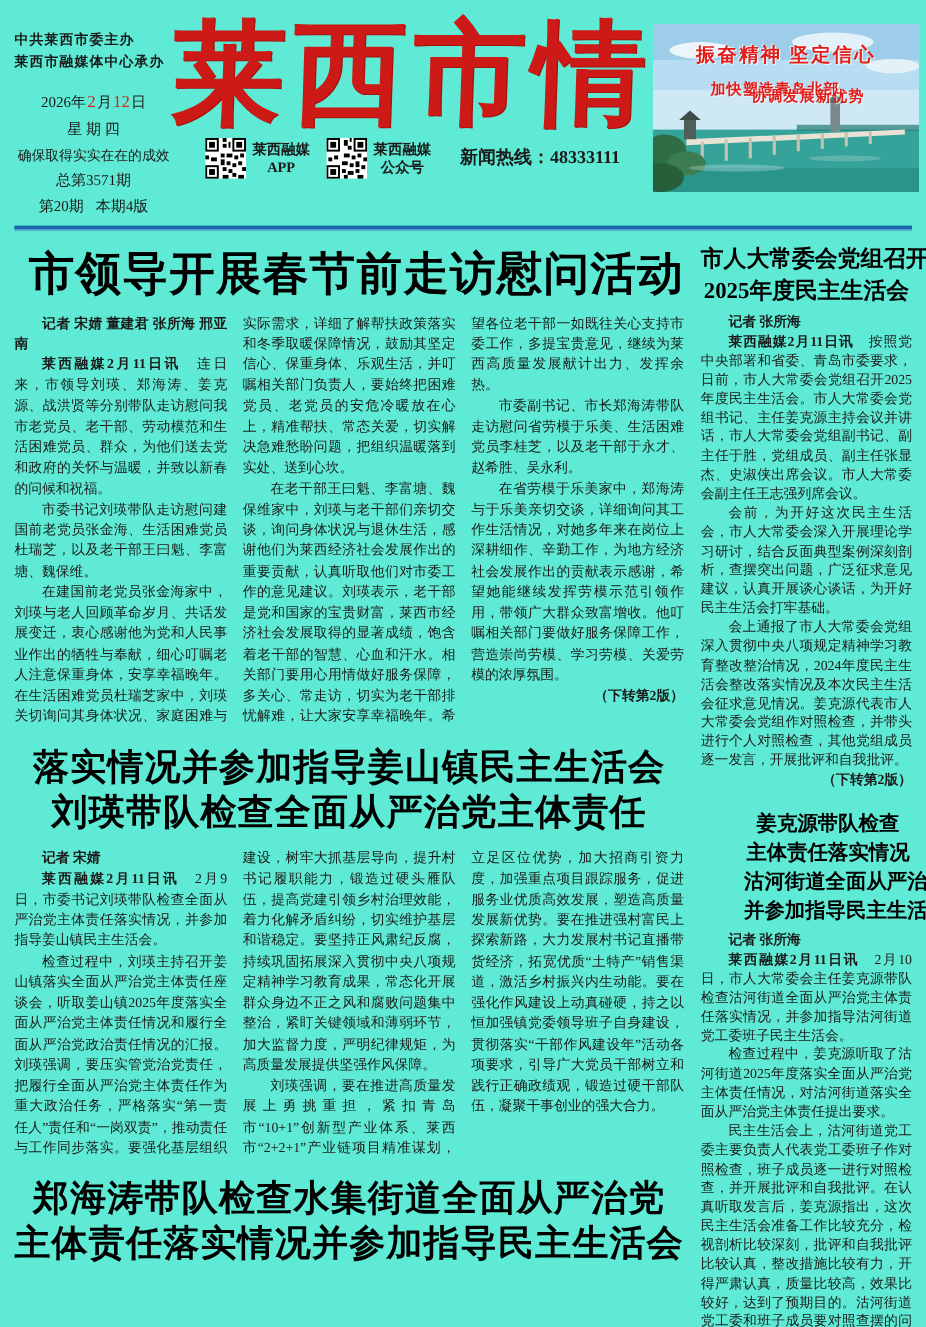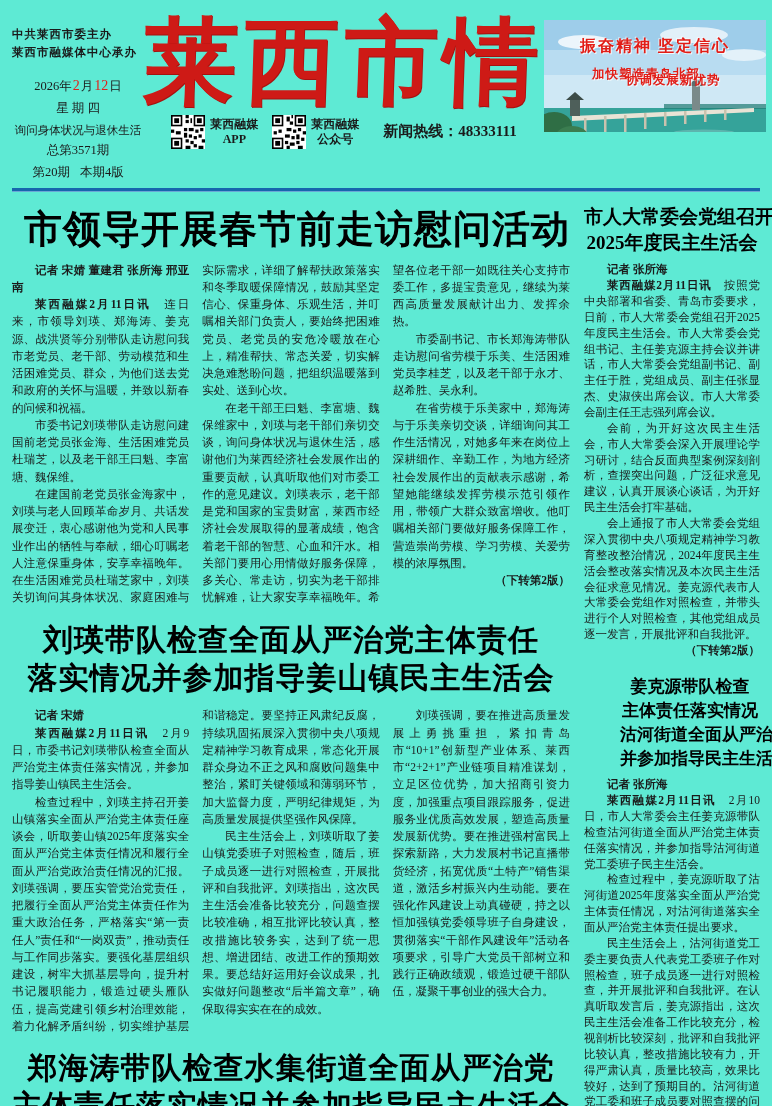--- a/index.html
+++ b/index.html
@@ -24,21 +24,21 @@
     letter-spacing:6px; white-space:nowrap; transform:skewX(-2deg);
     text-shadow:1px 1px 0 #a61210;
     font-family:"DejaVu Serif","Liberation Serif",serif;
   }
   .subrow{display:flex; align-items:center; justify-content:center; gap:14px; margin-top:3px;}
   .qr-group{display:flex; align-items:center; gap:5px;}
   .qr{width:34px; height:34px; display:block;}
   .qr-label{font-size:12px; font-weight:bold; line-height:1.25; text-align:center; white-space:nowrap;}
   .hotline{font-size:15px; font-weight:bold; white-space:nowrap; margin-left:10px;}
   .banner{
-    position:relative; width:222px; height:112px; flex:0 0 222px; overflow:hidden;
+    position:relative; width:222px; height:140px; flex:0 0 222px; overflow:hidden;
     margin-top:8px;
   }
   .banner svg{position:absolute; inset:0;}
   .b-slogan{
     position:absolute; top:16px; left:0; right:0; text-align:center;
     font-size:16px; font-weight:900; color:#e21d17; letter-spacing:2px;
     text-shadow:1px 1px 0 #ffffffcc, -1px -1px 0 #ffffff99; white-space:nowrap;
   }
   .b-sub1{position:absolute; top:46px; left:48px; font-size:12.5px; font-weight:900; color:#e21d17;
     text-shadow:1px 1px 0 #ffffffbb; letter-spacing:1px; white-space:nowrap;}
@@ -73,21 +73,21 @@
 <div class="page">
 
   <div class="header">
 
     <div class="info">
       <div class="org">中共莱西市委主办</div>
       <div class="org">莱西市融媒体中心承办</div>
       <div class="date-block">
         <div class="date-line"><span>2026年</span><span class="red">2</span><span>月</span><span class="red">12</span><span>日</span></div>
         <div class="date-line">星 期 四</div>
-        <div class="date-line lunar">询问身体状况与退休生活</div>
+        <div class="date-line lunar">确保取得实实在在的成效</div>
         <div class="date-line">总第3571期</div>
         <div class="date-line"><span>第20期</span><span class="sep"></span><span>本期4版</span></div>
       </div>
     </div>
 
     <div class="center">
       <div class="masthead">莱西市情</div>
       <div class="subrow">
         <div class="qr-group">
           <svg class="qr" viewBox="0 0 21 21" aria-hidden="true">
@@ -218,28 +218,27 @@
           <p class="para">在建国前老党员张金海家中，刘瑛与老人回顾革命岁月、共话发展变迁，衷心感谢他为党和人民事业作出的牺牲与奉献，细心叮嘱老人注意保重身体，安享幸福晚年。在生活困难党员杜瑞芝家中，刘瑛关切询问其身体状况、家庭困难与实际需求，详细了解帮扶政策落实和冬季取暖保障情况，鼓励其坚定信心、保重身体、乐观生活，并叮嘱相关部门负责人，要始终把困难党员、老党员的安危冷暖放在心上，精准帮扶、常态关爱，切实解决急难愁盼问题，把组织温暖落到实处、送到心坎。</p>
           <p class="para">在老干部王曰魁、李富塘、魏保维家中，刘瑛与老干部们亲切交谈，询问身体状况与退休生活，感谢他们为莱西经济社会发展作出的重要贡献，认真听取他们对市委工作的意见建议。刘瑛表示，老干部是党和国家的宝贵财富，莱西市经济社会发展取得的显著成绩，饱含着老干部的智慧、心血和汗水。相关部门要用心用情做好服务保障，多关心、常走访，切实为老干部排忧解难，让大家安享幸福晚年。希望各位老干部一如既往关心支持市委工作，多提宝贵意见，继续为莱西高质量发展献计出力、发挥余热。</p>
           <p class="para">市委副书记、市长郑海涛带队走访慰问省劳模于乐美、生活困难党员李桂芝，以及老干部于永才、赵希胜、吴永利。</p>
           <p class="para">在省劳模于乐美家中，郑海涛与于乐美亲切交谈，详细询问其工作生活情况，对她多年来在岗位上深耕细作、辛勤工作，为地方经济社会发展作出的贡献表示感谢，希望她能继续发挥劳模示范引领作用，带领广大群众致富增收。他叮嘱相关部门要做好服务保障工作，营造崇尚劳模、学习劳模、关爱劳模的浓厚氛围。</p>
           <p class="jump">（下转第2版）</p>
         </div>
       </article>
 
       <article>
         <h2 class="h-sub">
+          <span class="tl">落实情况并参加指导姜山镇民主生活会</span>
           <span class="tl">刘瑛带队检查全面从严治党主体责任</span>
-          <span class="tl">落实情况并参加指导姜山镇民主生活会</span>
         </h2>
         <div class="body cols3">
           <p class="byline">记者 宋婧</p>
           <p class="para"><b class="dl">莱西融媒2月11日讯</b><span>　2月9日，市委书记刘瑛带队检查全面从严治党主体责任落实情况，并参加指导姜山镇民主生活会。</span></p>
           <p class="para">检查过程中，刘瑛主持召开姜山镇落实全面从严治党主体责任座谈会，听取姜山镇2025年度落实全面从严治党主体责任情况和履行全面从严治党政治责任情况的汇报。刘瑛强调，要压实管党治党责任，把履行全面从严治党主体责任作为重大政治任务，严格落实“第一责任人”责任和“一岗双责”，推动责任与工作同步落实。要强化基层组织建设，树牢大抓基层导向，提升村书记履职能力，锻造过硬头雁队伍，提高党建引领乡村治理效能，着力化解矛盾纠纷，切实维护基层和谐稳定。要坚持正风肃纪反腐，持续巩固拓展深入贯彻中央八项规定精神学习教育成果，常态化开展群众身边不正之风和腐败问题集中整治，紧盯关键领域和薄弱环节，加大监督力度，严明纪律规矩，为高质量发展提供坚强作风保障。</p>
-          <p class="para">民主生活会上，刘瑛听取了姜山镇党委班子对照检查，随后，班子成员逐一进行对照检查，开展批评和自我批评。刘瑛指出，这次民主生活会准备比较充分，问题查摆比较准确，相互批评比较认真，整改措施比较务实，达到了统一思想、增进团结、改进工作的预期效果。要总结好运用好会议成果，扎实做好问题整改“后半篇文章”，确保取得实实在在的成效。</p>
           <p class="para">刘瑛强调，要在推进高质量发展上勇挑重担，紧扣青岛市“10+1”创新型产业体系、莱西市“2+2+1”产业链项目精准谋划，立足区位优势，加大招商引资力度，加强重点项目跟踪服务，促进服务业优质高效发展，塑造高质量发展新优势。要在推进强村富民上探索新路，大力发展村书记直播带货经济，拓宽优质“土特产”销售渠道，激活乡村振兴内生动能。要在强化作风建设上动真碰硬，持之以恒加强镇党委领导班子自身建设，贯彻落实“干部作风建设年”活动各项要求，引导广大党员干部树立和践行正确政绩观，锻造过硬干部队伍，凝聚干事创业的强大合力。</p>
         </div>
       </article>
 
       <article>
         <h2 class="h-sub">
           <span class="tl">郑海涛带队检查水集街道全面从严治党</span>
           <span class="tl">主体责任落实情况并参加指导民主生活会</span>
         </h2>
 

